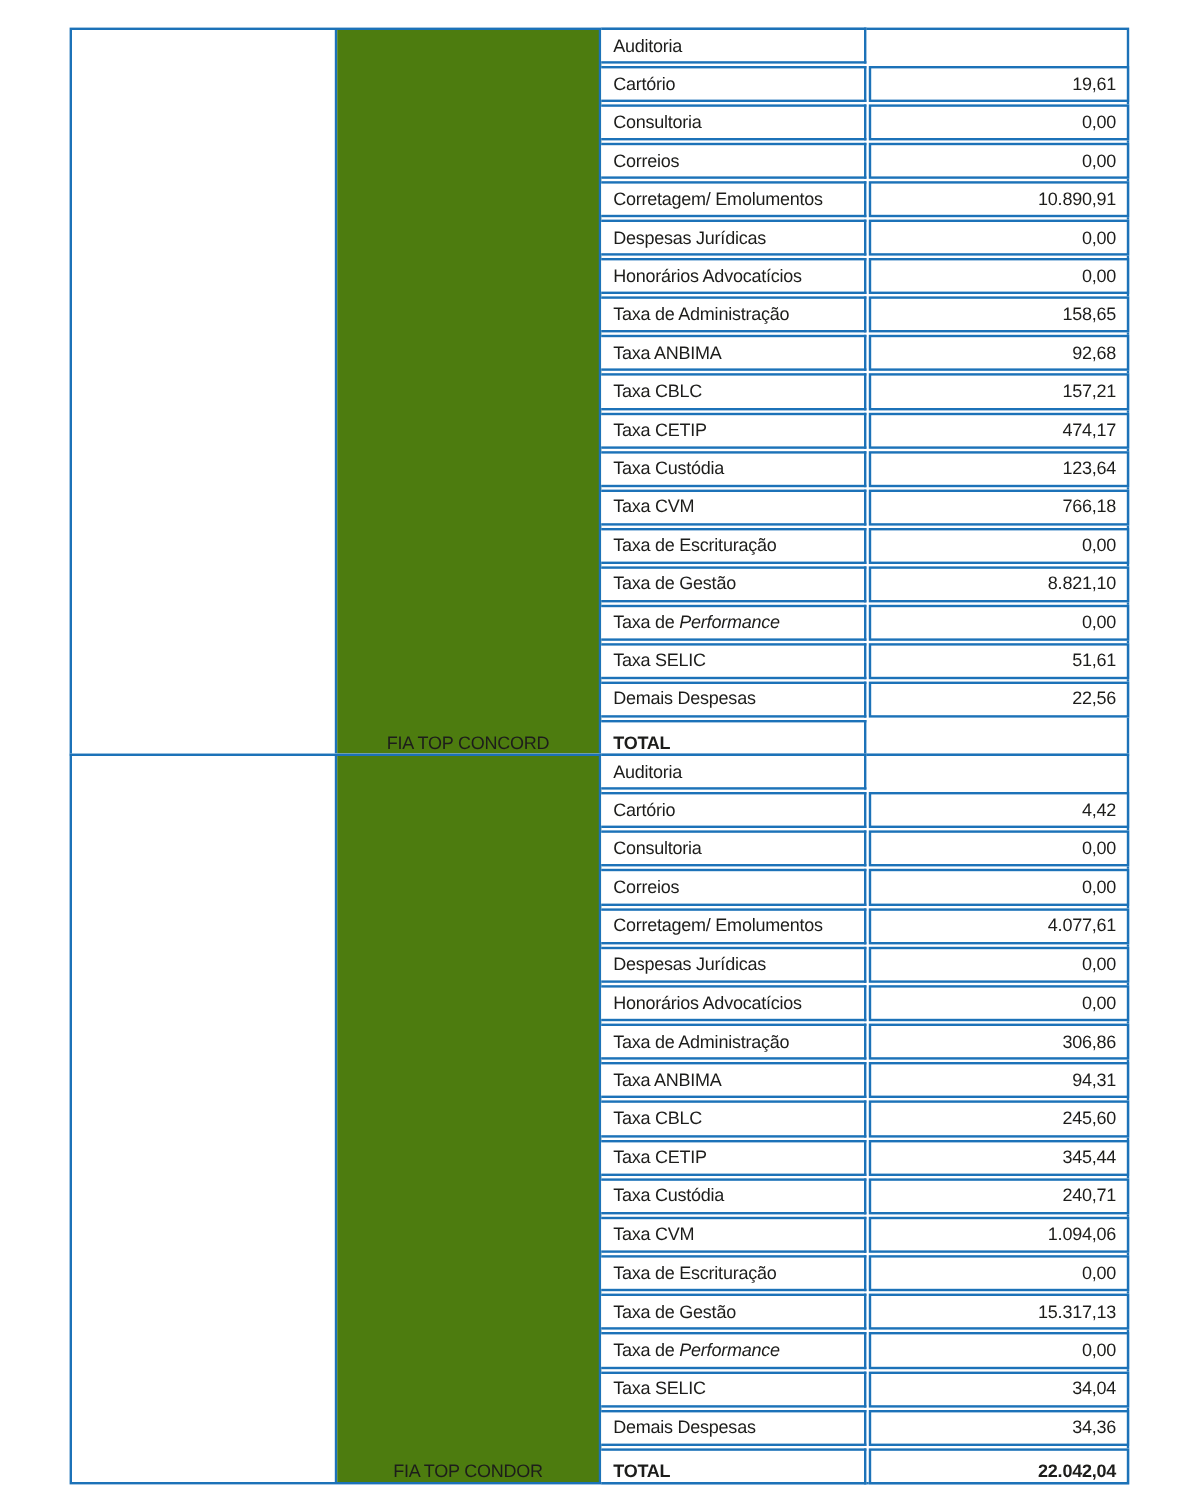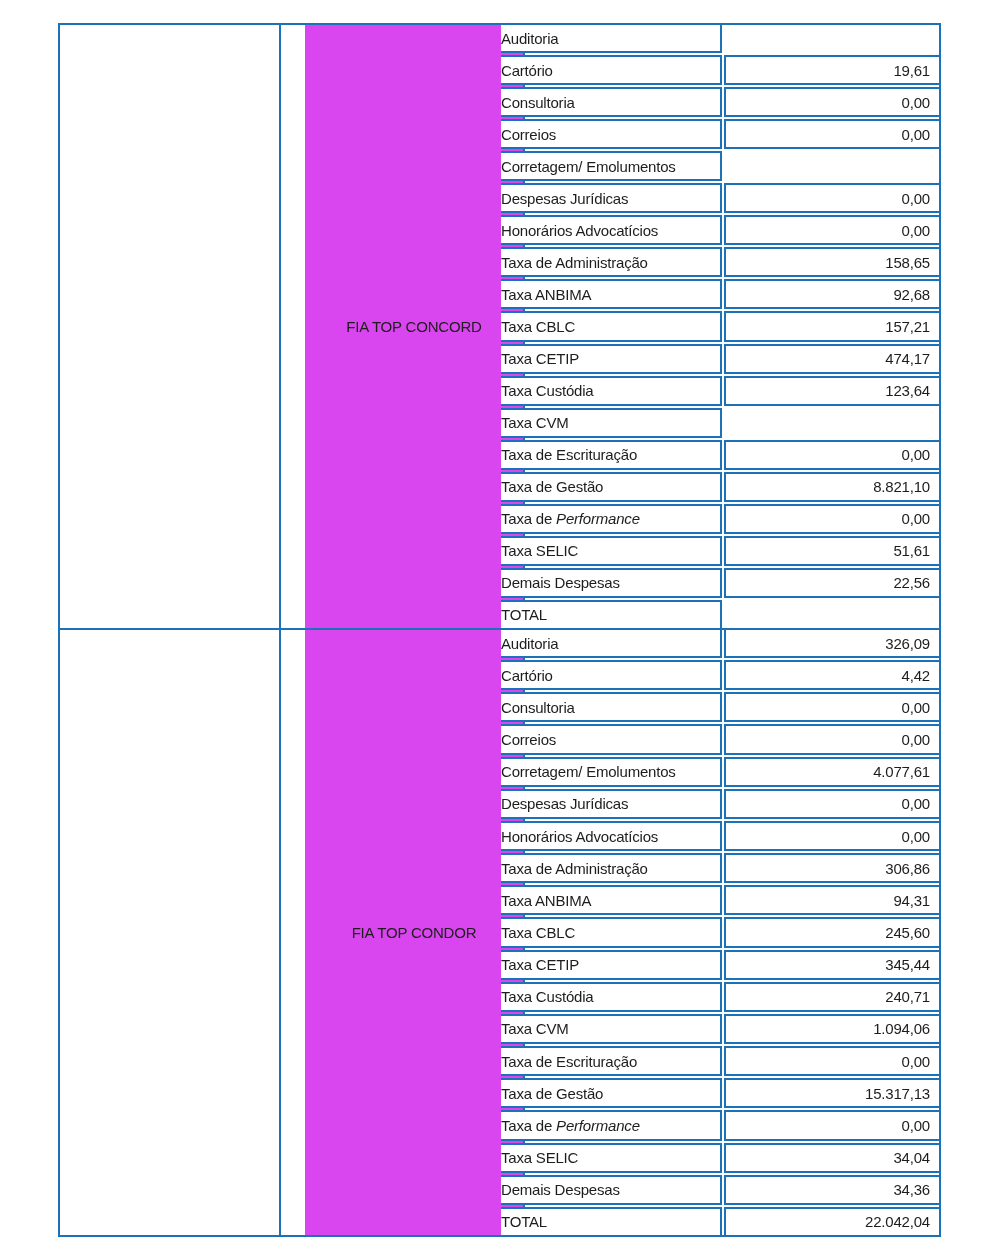--- a/index.html
+++ b/index.html
@@ -25,23 +25,22 @@
   .section + .section { margin-top: -2px; height: 609px; }
 
   .col-empty {
     position: absolute; left: 0; top: 0; bottom: 0; width: 221px;
     border-right: 2px solid var(--blue); box-sizing: border-box;
     background: #fff;
   }
   .col-fund {
     position: absolute; left: 221px; top: 0; bottom: 0; width: 220px;
     border-right: 2px solid var(--blue); box-sizing: border-box;
-    display: flex; align-items: center; justify-content: center;
-    background: #d946ef;
-    margin-left: 24px;
+    display: flex; align-items: flex-end; justify-content: center;
+    background: #4d7c0f;
   }
   .fund-name {
     font-size: 15px; letter-spacing: -0.2px; color: var(--ink);
     white-space: pre; text-align: center;
   }
 
   .rows {
     position: absolute; left: 441px; top: -2px; right: -2px; bottom: -2px;
     display: grid; grid-auto-rows: 1fr; row-gap: 2px;
   }
@@ -50,25 +49,25 @@
     min-height: 0;
   }
   .cell {
     border: 2px solid var(--blue);
     box-sizing: border-box;
     background: #fff;
     display: flex; align-items: center;
     font-size: 15px; letter-spacing: -0.2px;
     overflow: hidden;
   }
-  .expense-cell { border-left: none; }
+  .expense-cell { border-left: none; padding-left: 10px; }
   .value-cell   { justify-content: flex-end; padding-right: 9px; }
   .txt { white-space: pre; display: block; }
   .txt i { font-style: italic; }
-  .row.total .cell { font-weight: normal; }
+  .row.total .cell { font-weight: bold; align-items: flex-end; }
 </style>
 </head>
 <body>
 
 <div class="page">
   <div class="doc-table">
   <div class="section">
     <div class="col-empty"></div>
     <div class="col-fund">
       <span class="fund-name">FIA TOP CONCORD</span>
@@ -104,20 +103,23 @@
     </div>
     <div class="cell value-cell">
       <span>0,00</span>
     </div>
   </div>
 
   <div class="row">
     <div class="cell expense-cell">
       <span class="txt"><span>Corretagem/ Emolumentos</span><i></i></span>
     </div>
+    <div class="cell value-cell">
+      <span>10.890,91</span>
+    </div>
   </div>
 
   <div class="row">
     <div class="cell expense-cell">
       <span class="txt"><span>Despesas Jurídicas</span><i></i></span>
     </div>
     <div class="cell value-cell">
       <span>0,00</span>
     </div>
   </div>
@@ -172,20 +174,23 @@
       <span class="txt"><span>Taxa Custódia</span><i></i></span>
     </div>
     <div class="cell value-cell">
       <span>123,64</span>
     </div>
   </div>
 
   <div class="row">
     <div class="cell expense-cell">
       <span class="txt"><span>Taxa CVM</span><i></i></span>
+    </div>
+    <div class="cell value-cell">
+      <span>766,18</span>
     </div>
   </div>
 
   <div class="row">
     <div class="cell expense-cell">
       <span class="txt"><span>Taxa de Escrituração</span><i></i></span>
     </div>
     <div class="cell value-cell">
       <span>0,00</span>
     </div>
@@ -238,23 +243,20 @@
   <div class="section">
     <div class="col-empty"></div>
     <div class="col-fund">
       <span class="fund-name">FIA TOP CONDOR</span>
     </div>
     <div class="rows">
   <div class="row">
     <div class="cell expense-cell">
       <span class="txt"><span>Auditoria</span><i></i></span>
     </div>
-    <div class="cell value-cell">
-      <span>326,09</span>
-    </div>
   </div>
 
   <div class="row">
     <div class="cell expense-cell">
       <span class="txt"><span>Cartório</span><i></i></span>
     </div>
     <div class="cell value-cell">
       <span>4,42</span>
     </div>
   </div>

